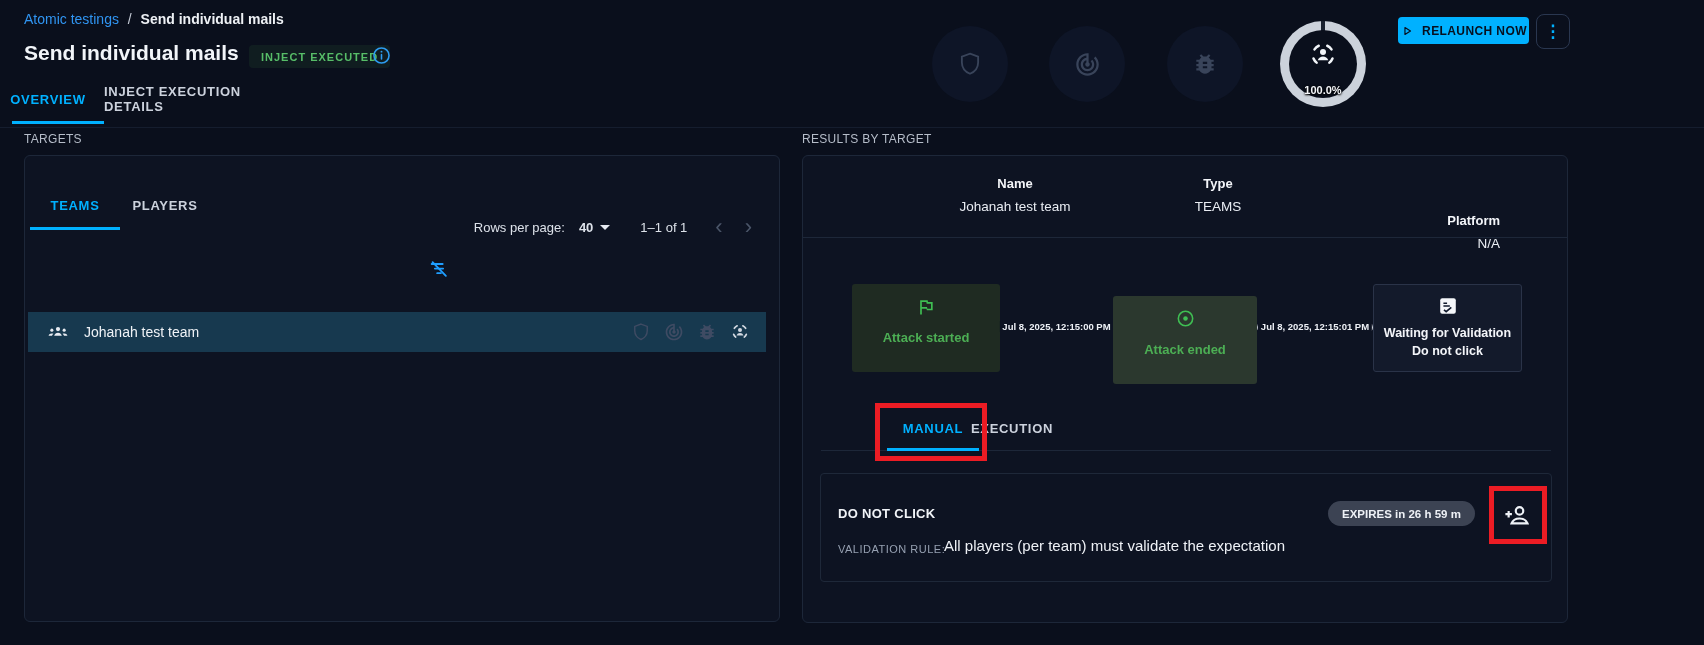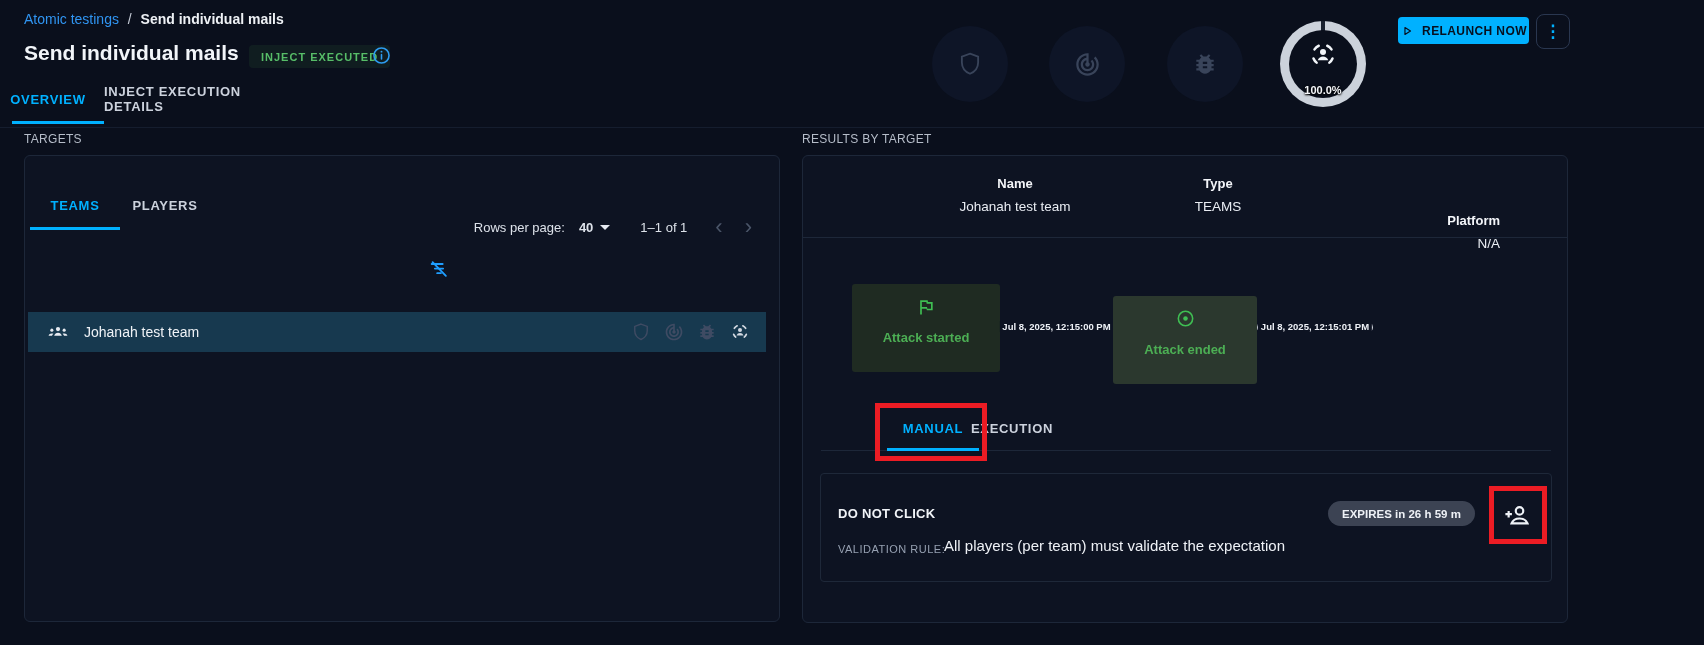--- a/index.html
+++ b/index.html
@@ -231,20 +231,31 @@
   </div>
 
   <div class="conn" style="left:1257px;top:284px;width:116px;height:88px;">
     <div class="line"></div>
     <div class="dot" style="left:0;"></div>
     <div class="arrow"></div>
     <div class="dot" style="right:0;"></div>
     <div class="stamp">Jul 8, 2025, 12:15:01 PM</div>
   </div>
 
+  <div class="tl-box" style="left:1373px;top:284px;width:149px;height:88px;background:#131a2b;border:1px solid #2a3348;">
+    <span style="margin-top:10px;display:flex;">
+      <svg viewBox="0 0 24 24" width="22" height="22">
+        <rect x="3.5" y="3.5" width="17" height="17" rx="2.2" fill="#f5f7fa"></rect>
+        <path d="M7 9h4M7 12h7" stroke="#10192c" stroke-width="1.6"></path>
+        <path d="M7.6 16.2l2.4 1.9 5.6-4.6" stroke="#10192c" stroke-width="1.8" fill="none"></path>
+      </svg>
+    </span>
+    <span style="margin-top:9px;font-size:12.5px;font-weight:bold;color:#f3f5f9;">Waiting for Validation</span>
+    <span style="margin-top:4px;font-size:12.5px;font-weight:bold;color:#f3f5f9;">Do not click</span>
+  </div>
 
   <div class="tab active" style="left:887px;top:416px;width:92px;height:24px;">MANUAL</div>
   <div class="tab" style="left:964px;top:416px;width:96px;height:24px;">EXECUTION</div>
   <div class="divider" style="left:821px;top:450px;width:730px;height:1px;"></div>
   <div class="tabline" style="left:887px;top:448px;width:92px;"></div>
 
   <div class="abs" style="left:820px;top:473px;width:732px;height:109px;border:1px solid #1e2839;border-radius:4px;box-sizing:border-box;"></div>
   <div class="abs" style="left:838px;top:506px;font-size:13px;font-weight:bold;letter-spacing:.3px;color:#f0f3f7;">DO NOT CLICK</div>
   <div class="chip" style="left:1328px;top:501px;">EXPIRES in 26 h 59 m</div>
   <div class="abs" style="left:1502px;top:500px;color:#eef2f7;cursor:pointer;">

